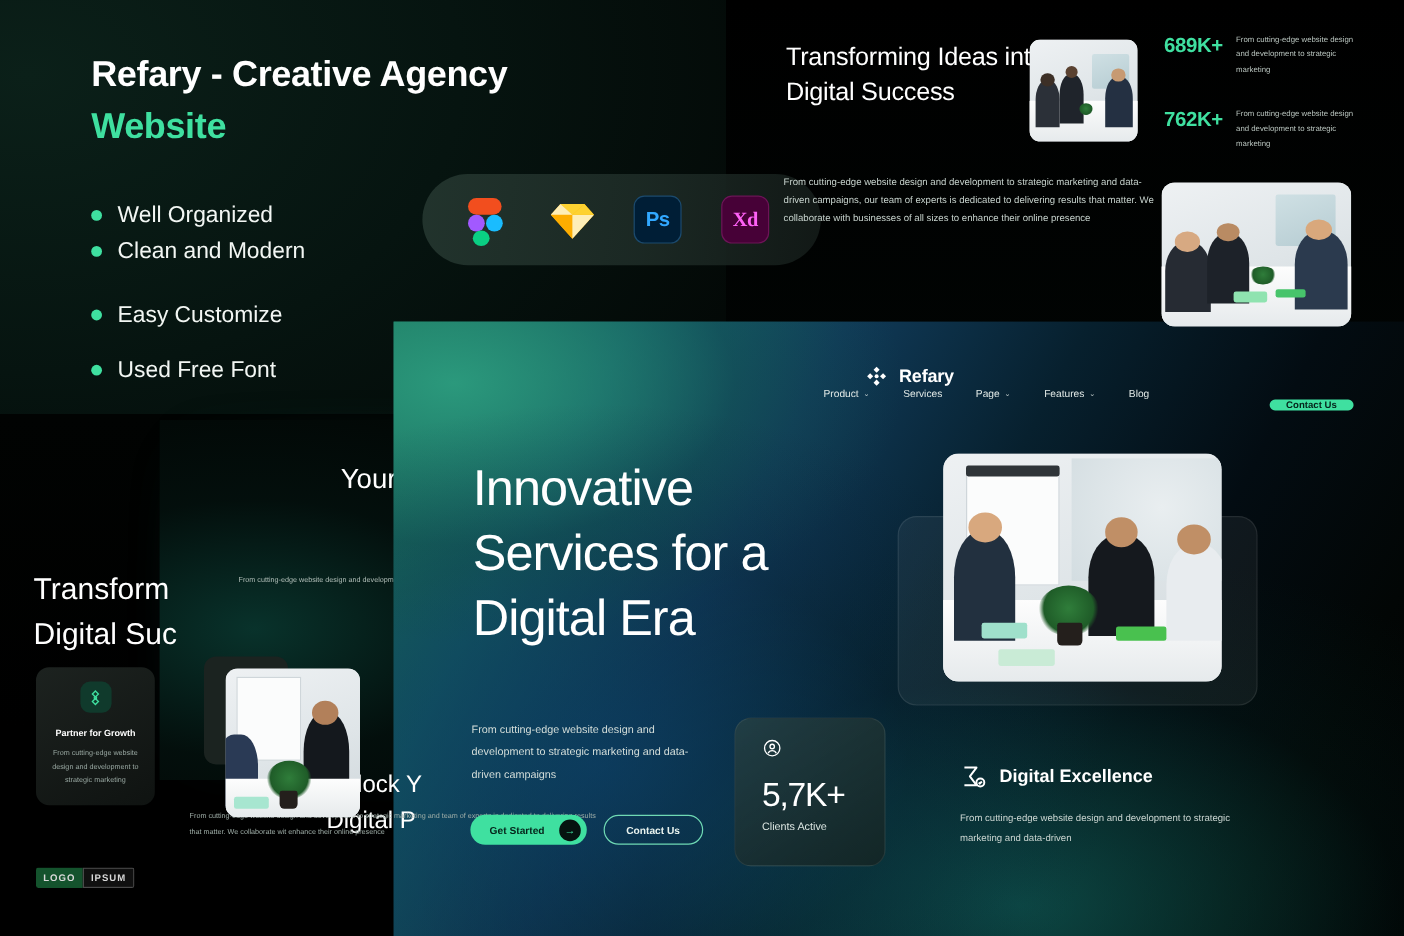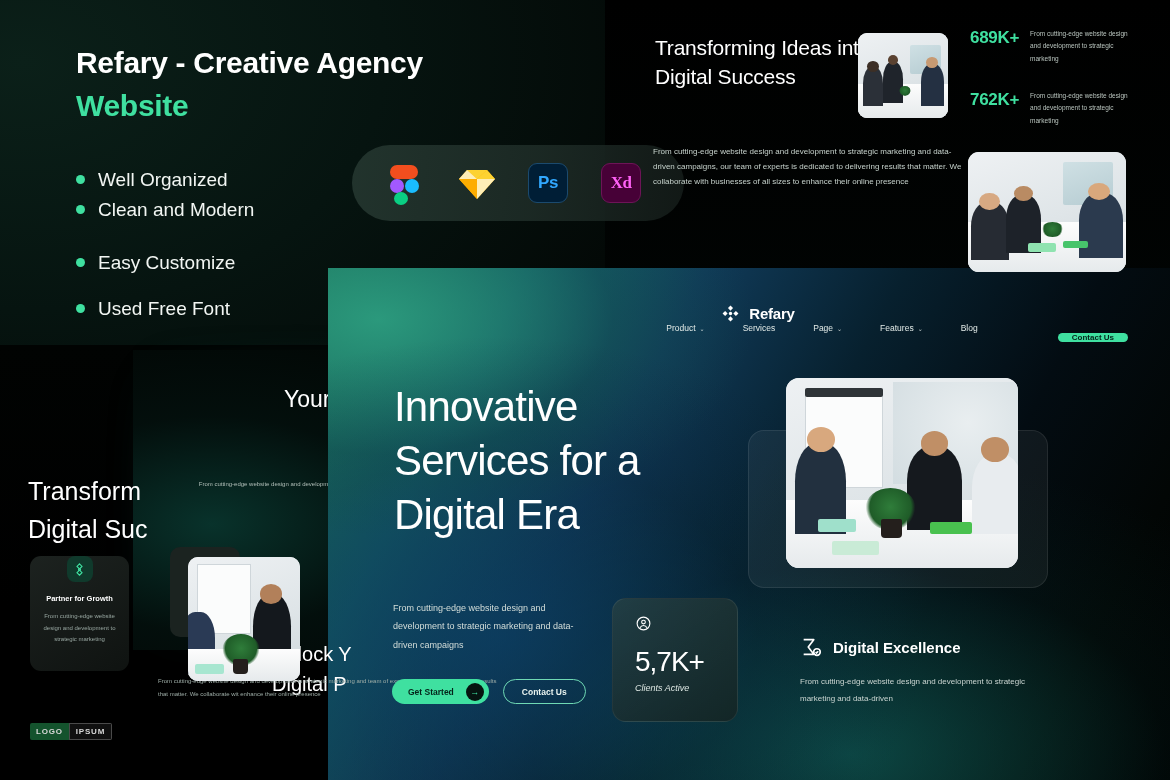--- a/index.html
+++ b/index.html
@@ -158,20 +158,21 @@
   .bl-title {
     position: absolute; left: 28px; top: 472px;
     font-size: 25px; color: #fff; line-height: 1.52; font-weight: 400;
     z-index: 3;
   }
   .partner-card {
     position: absolute; left: 30px; top: 556px; width: 99px; height: 115px;
     background: linear-gradient(150deg, rgba(30,36,33,.95), rgba(16,20,18,.95));
     border-radius: 11px; z-index: 3;
     display: flex; flex-direction: column; align-items: center;
+    padding-top: 12px;
   }
   .partner-ico {
     width: 26px; height: 26px; border-radius: 8px;
     background: #103a2c; display: flex; align-items: center; justify-content: center;
     margin-bottom: 12px;
   }
   .partner-title { font-size: 7.5px; color: #fff; font-weight: 600; margin-bottom: 8px; }
   .partner-body { font-size: 6px; color: #98a7a1; line-height: 1.95; text-align: center; width: 78px; }
 
   .bl-photo-back {
@@ -219,21 +220,21 @@
       radial-gradient(520px 300px at 6% 10%, rgba(46,160,128,.85) 0%, rgba(20,90,78,.35) 45%, rgba(0,0,0,0) 72%),
       radial-gradient(700px 420px at 62% 95%, rgba(20,120,110,.55) 0%, rgba(6,44,42,.2) 45%, rgba(0,0,0,0) 72%),
       linear-gradient(118deg, #1d7a62 0%, #155f6b 18%, #103a58 34%, #07202e 52%, #030c12 70%, #020605 86%, #000 100%);
   }
   .hero-nav {
     position: absolute; left: 60px; top: 36px; right: 42px; height: 30px;
     display: flex; align-items: center; flex-direction: column;
   }
   .hero-logo { display: flex; align-items: center; gap: 9px; }
   .hero-logo .name { font-size: 15px; color: #fff; font-weight: 700; letter-spacing: -.2px; }
-  .hero-menu { display: flex; gap: 38px; margin-left: 128px; }
+  .hero-menu { display: flex; gap: 28px; margin-left: 128px; }
   .hero-menu a {
     font-size: 8.5px; color: #e2eae7; text-decoration: none;
     display: flex; align-items: center; gap: 4px; white-space: nowrap;
   }
   .chev { font-size: 6px; opacity: .85; }
   .contact-btn {
     margin-left: auto; background: #3fe0a0; color: #05231a;
     font-size: 8px; font-weight: 700; border: none;
     height: 21px; padding: 0 14px; border-radius: 11px; cursor: pointer;
     white-space: nowrap;
@@ -282,21 +283,21 @@
 
   
   .clients-card {
     position: absolute; left: 612px; top: 598px; width: 126px; height: 124px;
     border-radius: 14px; z-index: 6;
     background: linear-gradient(150deg, rgba(47,70,66,.62), rgba(22,34,32,.75));
     border: 1px solid rgba(255,255,255,.07);
     padding: 16px 0 0 22px;
   }
   .clients-num { font-size: 28px; color: #fff; font-weight: 400; letter-spacing: -1px; margin-top: 10px; }
-  .clients-lbl { font-size: 9px; color: #dbe5e1; margin-top: 5px; font-style: italic; }
+  .clients-lbl { font-size: 9px; color: #dbe5e1; margin-top: 5px; }
 
   
   .de-block { position: absolute; left: 800px; top: 636px; width: 240px; z-index: 6; }
   .de-head { display: flex; align-items: center; gap: 11px; margin-bottom: 16px; }
   .de-title { font-size: 15px; color: #fff; font-weight: 700; }
   .de-body { font-size: 8px; color: #cad5d1; line-height: 2.1; }
 
   
   .ph { position: absolute; inset: 0; background: #e8ecee; }
   .ph .wall { position: absolute; inset: 0; background: linear-gradient(160deg,#eef1f3 0%,#dfe5e8 55%,#cfd7db 100%); }

